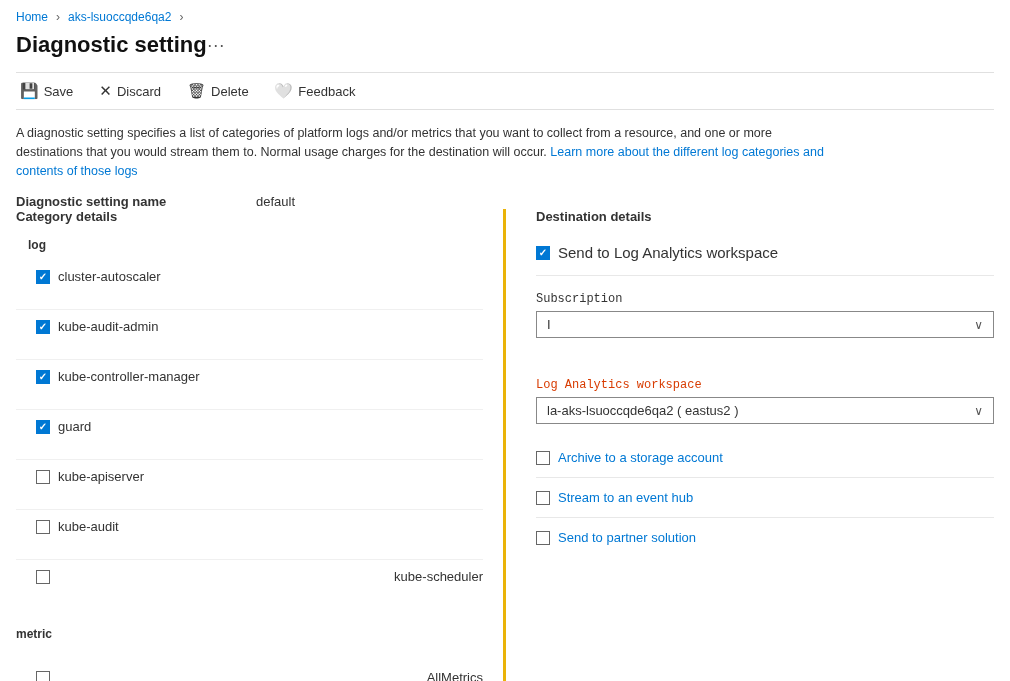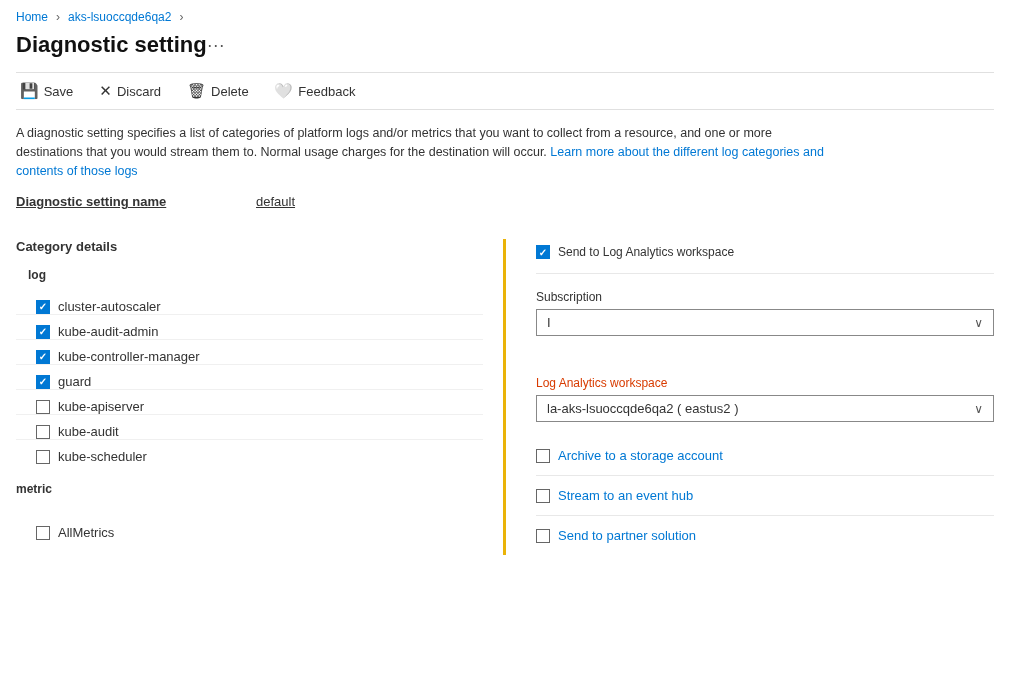--- a/index.html
+++ b/index.html
@@ -15,46 +15,46 @@
 
     .toolbar { display: flex; align-items: center; gap: 18px; border-top: 1px solid #e0e0e0; border-bottom: 1px solid #e0e0e0; padding: 7px 0; margin-bottom: 14px; }
     .toolbar-btn { display: flex; align-items: center; gap: 5px; background: none; border: none; cursor: pointer; font-size: 13px; color: #333; padding: 2px 4px; }
     .toolbar-btn .icon { font-size: 15px; }
     .toolbar-btn.delete { color: #333; }
     .toolbar-btn.feedback { color: #333; }
 
     .description { font-size: 12.5px; color: #333; line-height: 1.5; margin-bottom: 14px; max-width: 820px; }
     .description a { color: #0078d4; text-decoration: none; }
 
-    .setting-name-row { display: flex; align-items: center; gap: 0; margin-bottom: 30px; text-decoration: underline; }
+    .setting-name-row { display: flex; align-items: center; gap: 0; margin-bottom: 0; }
     .setting-name-label { font-size: 13px; font-weight: 600; min-width: 240px; }
     .setting-name-value { font-size: 13px; color: #333; }
 
     .two-col { display: flex; gap: 0; }
     .left-col { flex: 0 0 490px; padding-right: 20px; border-right: 3px solid #eab308; }
     .right-col { flex: 1; padding-left: 30px; }
 
     .section-title { font-size: 13px; font-weight: 600; color: #333; margin-bottom: 14px; }
 
     .log-group-title { font-size: 12px; font-weight: 600; color: #333; margin-bottom: 8px; padding-left: 12px; }
     .metric-group-title { font-size: 12px; font-weight: 600; color: #333; margin-top: 18px; margin-bottom: 20px; }
 
-    .checkbox-item { display: flex; align-items: center; gap: 8px; padding: 9px 0 0 20px; border-bottom: 1px solid #f0f0f0; }
-    .checkbox-item:last-child { border-bottom: none; }
+    .checkbox-item { display: flex; align-items: center; gap: 8px; padding: 9px 0 25px 20px; border-bottom: 1px solid #f0f0f0; }
+    .checkbox-item:last-child { border-bottom: none; justify-content: space-between; }
     .checkbox-item label { font-size: 13px; color: #333; cursor: pointer; }
 
     .cb { width: 14px; height: 14px; border: 1px solid #666; background: #fff; display: inline-flex; align-items: center; justify-content: center; cursor: pointer; flex-shrink: 0; }
     .cb.checked { background: #0078d4; border-color: #0078d4; }
     .cb.checked::after { content: '✓'; color: #fff; font-size: 10px; font-weight: bold; }
 
     .send-to-log { display: flex; align-items: center; gap: 8px; padding: 6px 0 14px 0; border-bottom: 1px solid #e8e8e8; margin-bottom: 16px; }
-    .send-to-log label { font-size: 12px; color: #333; font-weight: 500; }
+    .send-to-log label { font-size: 15px; color: #333; font-weight: 500; }
 
     .field-group { margin-bottom: 14px; }
-    .field-label { font-size: 12px; color: #333; margin-bottom: 5px; }
+    .field-label { font-size: 12px; color: #333; margin-bottom: 5px; font-family: Liberation Mono, monospace; }
     .field-label.orange { color: #d83b01; font-weight: 500; margin-top: 40px; }
 
     .select-box { display: flex; align-items: center; justify-content: space-between; border: 1px solid #888; padding: 5px 10px; font-size: 13px; cursor: pointer; background: #fff; min-width: 100%; }
     .select-arrow { font-size: 12px; color: #555; }
 
     .dest-option { display: flex; align-items: center; gap: 8px; padding: 12px 0; border-bottom: 1px solid #e8e8e8; }
     .dest-option:last-child { border-bottom: none; }
     .dest-option label { font-size: 13px; color: #0078d4; cursor: pointer; }
   </style>
 </head>
@@ -143,20 +143,21 @@
 
     <div>
       <div class="checkbox-item">
         <div class="cb"></div>
         <label>AllMetrics</label>
       </div>
     </div>
   </div>
 
   <div class="right-col">
+    <div class="section-title">Destination details</div>
 
     <div class="send-to-log">
       <div class="cb checked"></div>
       <label>Send to Log Analytics workspace</label>
     </div>
 
     <div class="field-group">
       <div class="field-label">Subscription</div>
       <div class="select-box">
         <span>I</span>

